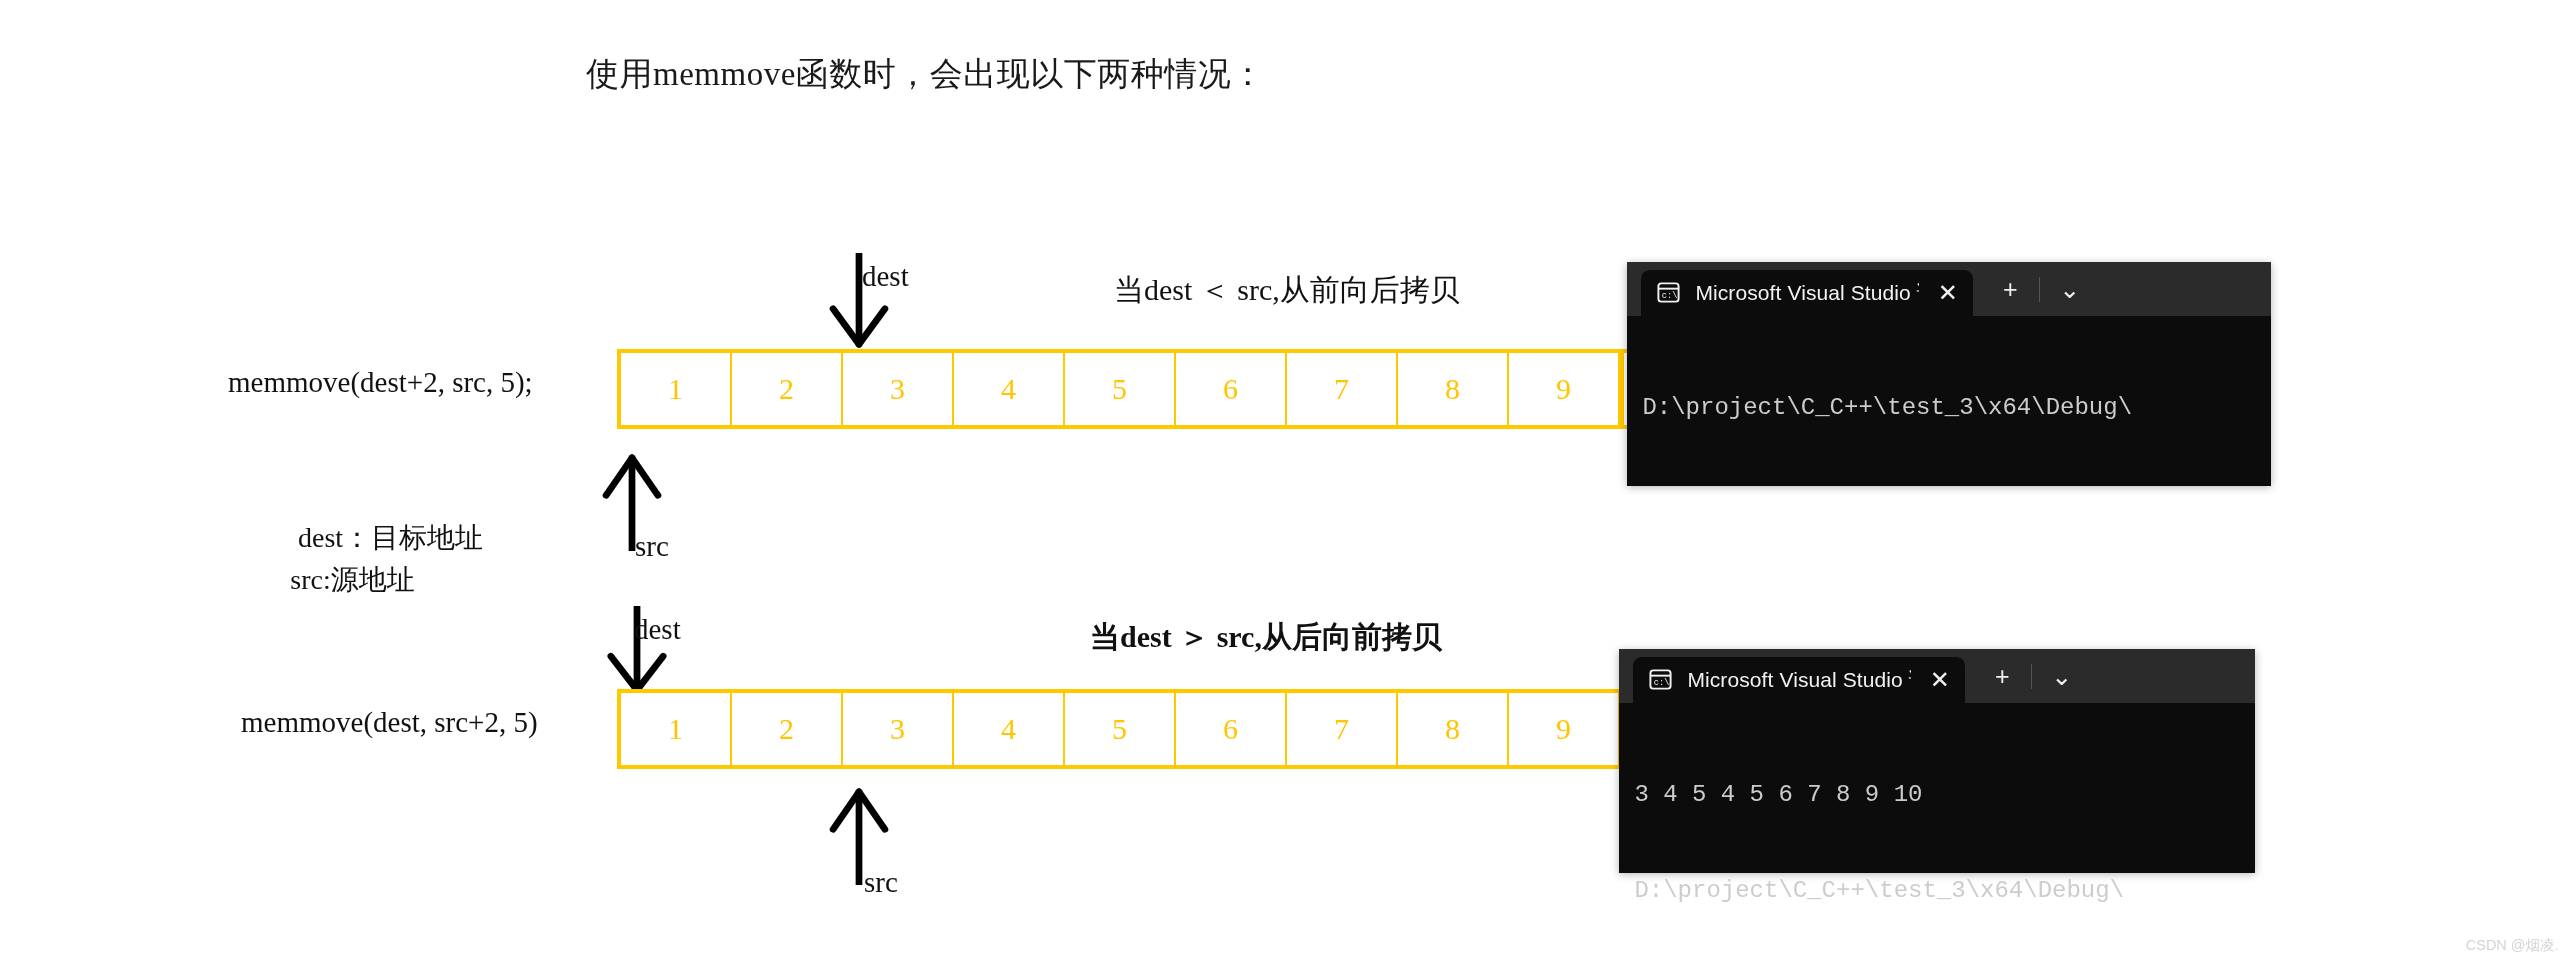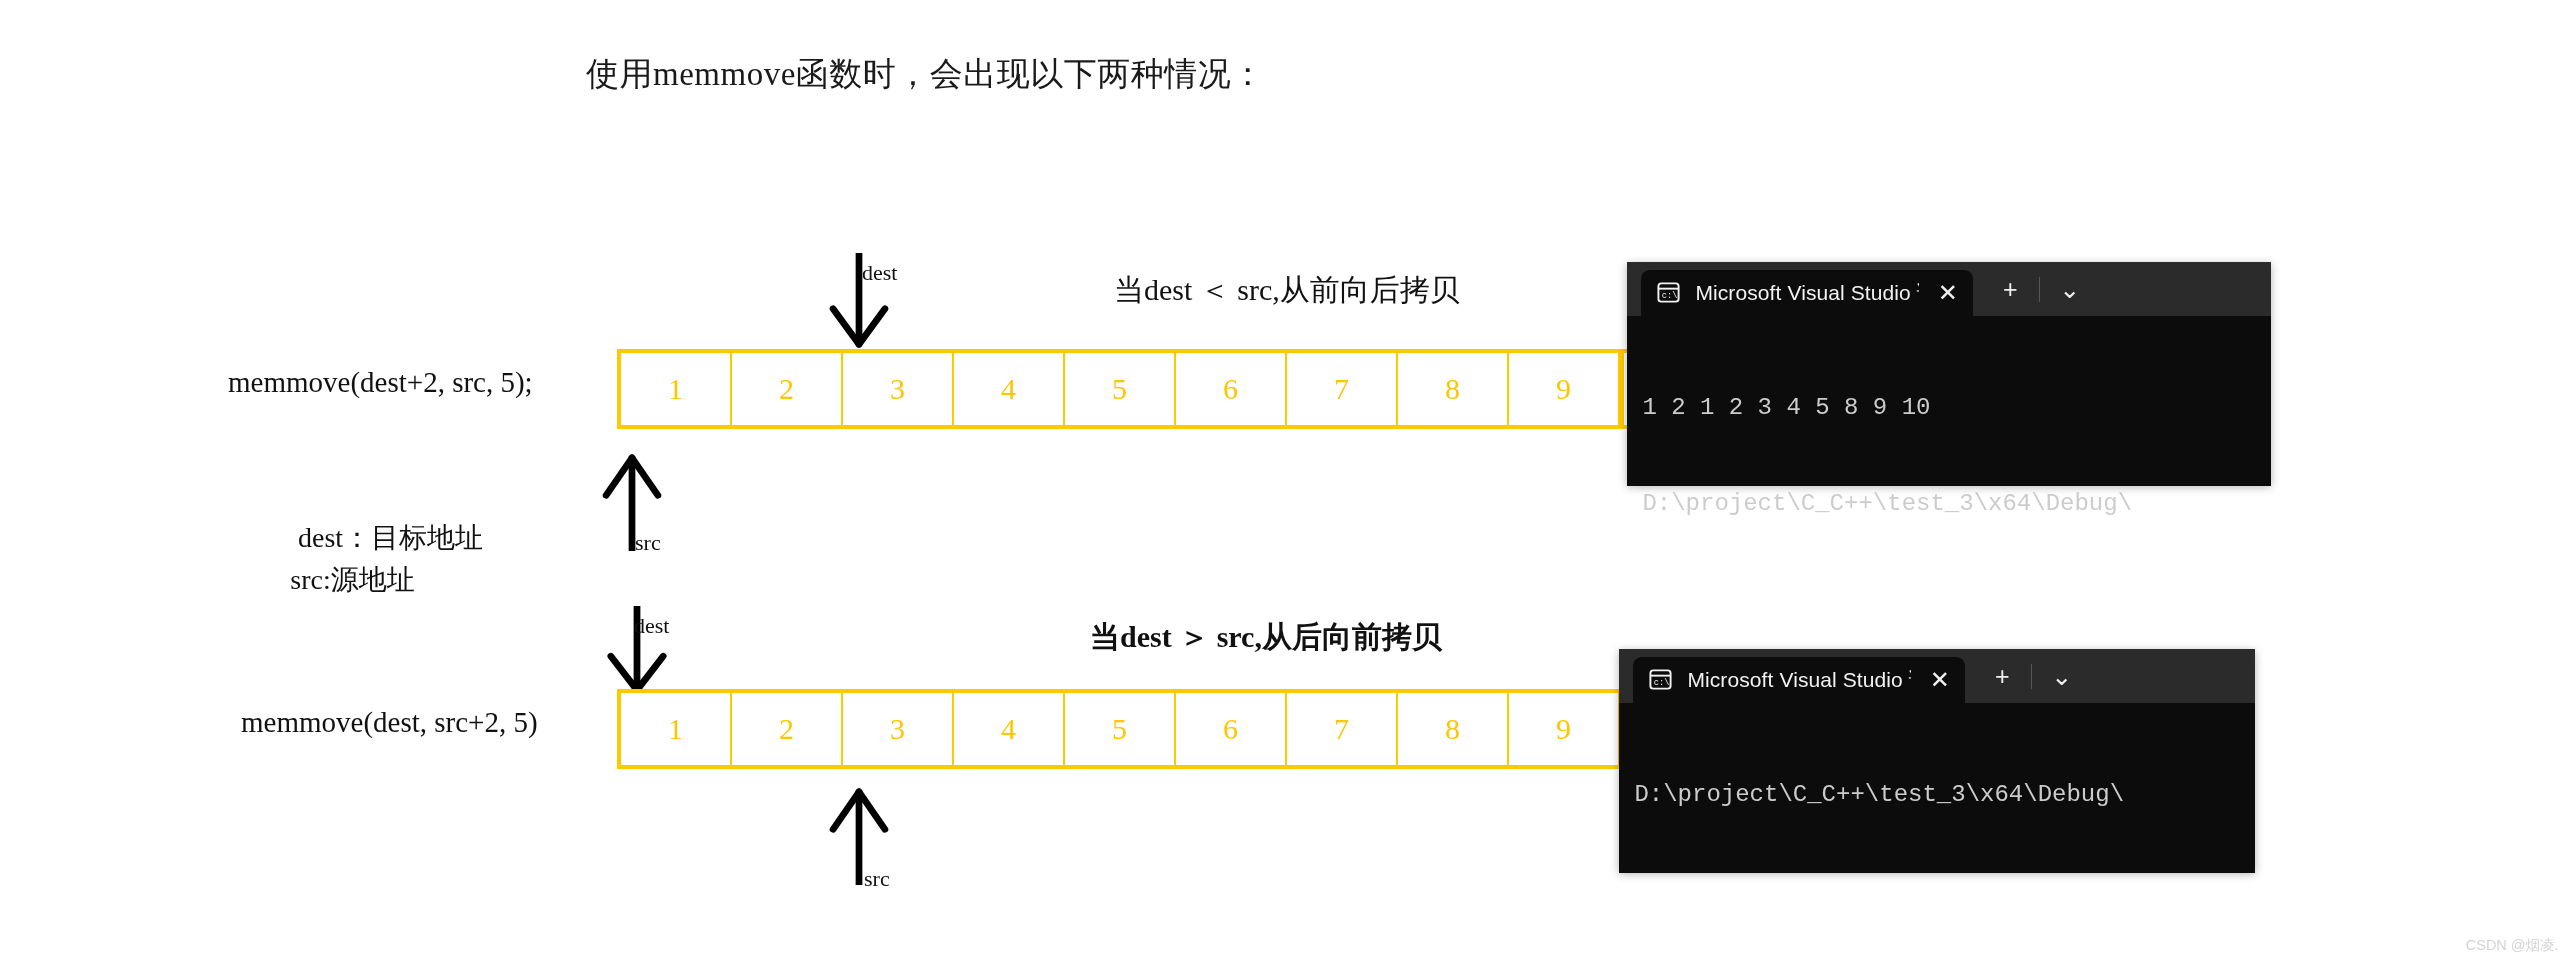--- a/index.html
+++ b/index.html
@@ -92,21 +92,21 @@
   }
   .legend-line { white-space: nowrap; }
   .legend-line.indent { margin-left: -7.7px; }
 
   
   .arrow-wrap { position: absolute; }
   .arrow-wrap svg { display: block; overflow: visible; }
   .arrow-label {
     position: absolute;
     font-family: "Liberation Serif", serif;
-    font-size: 22px;
+    font-size: 29px;
     white-space: nowrap;
     color: #111111;
   }
 
   #arrow-dest-1 { left: 825px; top: 253px; }
   #label-dest-1 { left: 862px; top: 260px; }
   #arrow-src-1  { left: 598px; top: 455px; }
   #label-src-1  { left: 635px; top: 530px; }
 
   #arrow-dest-2 { left: 603px; top: 606px; }
@@ -319,21 +319,20 @@
       <span class="tab-title">Microsoft Visual Studio 调试控</span>
       <span class="tab-close">✕</span>
     </div>
     <div class="titlebar-actions">
       <span class="tb-btn">+</span>
       <span class="tb-sep"></span>
       <span class="tb-btn">⌄</span>
     </div>
   </div>
   <div class="console-body">
-    <div class="console-line">1 2 1 2 3 4 5 8 9 10</div>
     <div class="console-line">D:\project\C_C++\test_3\x64\Debug\</div>
   </div>
 </div>
 
 <div class="console-window" id="console-2">
   <div class="console-titlebar">
     <div class="console-tab">
       <span class="tab-app-icon">
         <svg width="25" height="25" viewBox="0 0 26 26">
           <rect x="2.5" y="3.5" width="21" height="19" rx="3" fill="none" stroke="#f2f2f2" stroke-width="2"></rect>
@@ -344,19 +343,20 @@
       <span class="tab-title">Microsoft Visual Studio 调试控</span>
       <span class="tab-close">✕</span>
     </div>
     <div class="titlebar-actions">
       <span class="tb-btn">+</span>
       <span class="tb-sep"></span>
       <span class="tb-btn">⌄</span>
     </div>
   </div>
   <div class="console-body">
+    <div class="console-line">3 4 5 4 5 6 7 8 9 10</div>
     <div class="console-line">D:\project\C_C++\test_3\x64\Debug\</div>
     
   </div>
 </div>
 
 <div class="watermark">CSDN @烟凌.</div>
 
 
 </body></html>

